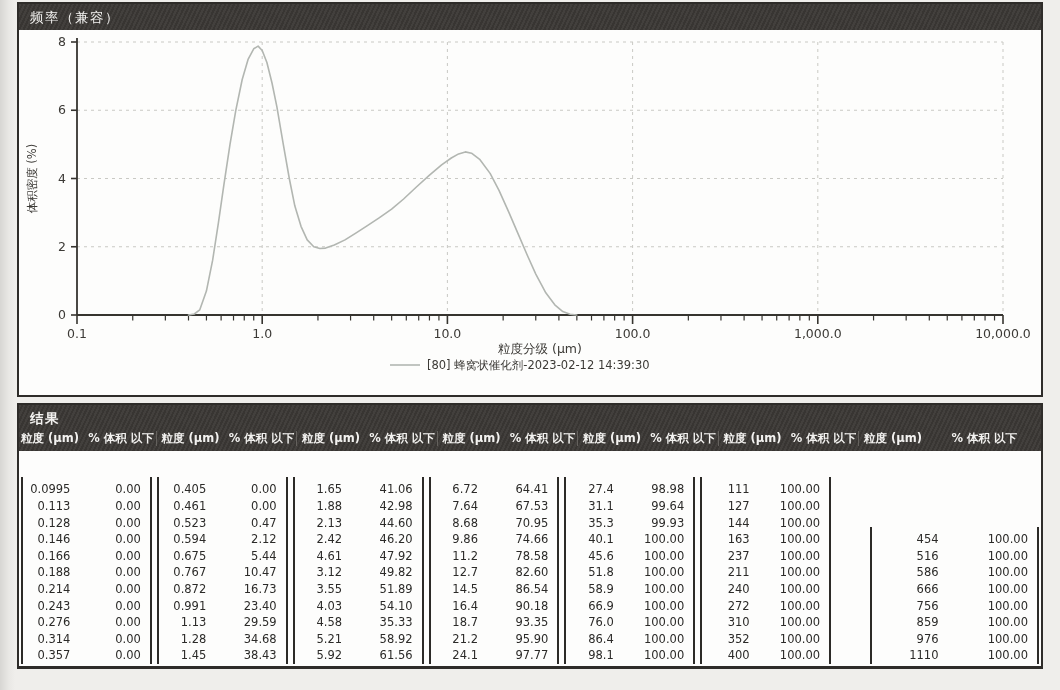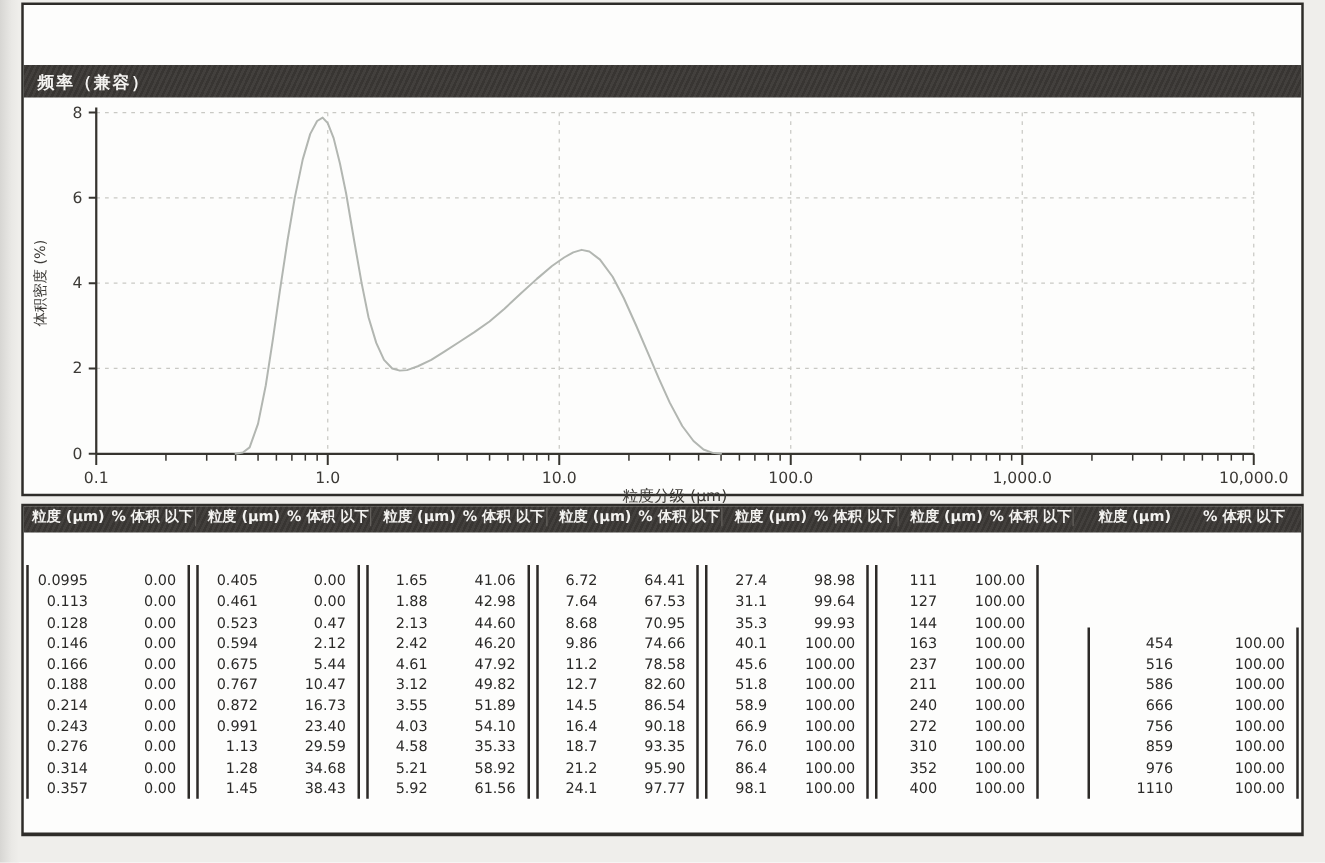--- a/index.html
+++ b/index.html
@@ -14,37 +14,36 @@
     background:linear-gradient(90deg,#d7d6d3 0%,#e9e8e5 60%,#efeeeb 100%);
     z-index:0;
   }
   .panel{
     position:absolute;left:17px;width:1026px;background:#fdfdfc;
     border:2px solid #2e2c29;box-sizing:border-box;z-index:1;
   }
   #chart-panel{top:2px;height:395px;}
   #table-panel{top:403px;height:266px;border-bottom-width:3px;}
   .panel-header{
-    background:#3b3835;color:#f3f2f0;font-weight:bold;font-size:13.5px;
+    background:#3b3835;color:#f3f2f0;font-weight:normal;font-size:13.5px;
     letter-spacing:1.5px;padding:5px 11px 4px;height:26px;box-sizing:border-box;
     background-image:repeating-linear-gradient(115deg,rgba(255,255,255,0.04) 0 2px,rgba(0,0,0,0.05) 2px 4px);
-    margin-top:48px;
   }
   .chart-body{position:relative;height:363px;}
   .chart-body svg{position:absolute;left:0;top:0;}
 
   .results-header{
     background:#3b3835;color:#f3f2f0;padding:0;
     background-image:repeating-linear-gradient(115deg,rgba(255,255,255,0.04) 0 2px,rgba(0,0,0,0.05) 2px 4px);
   }
   .results-title{font-weight:bold;font-size:13.5px;letter-spacing:1.5px;padding:5px 11px 2px;}
   .col-headers{display:flex;gap:5px;padding:1px 2px 5px;}
   .hgroup{flex:1;display:grid;grid-template-columns:1fr 1fr;font-size:11.5px;font-weight:bold;border-right:1px solid #64615d;}
   .hgroup:last-child{flex:1.3;border-right:none;}
-  .hgroup span{text-align:center;white-space:nowrap;}
+  .hgroup span{white-space:nowrap;}
   .results-body{display:flex;gap:5px;padding:0 2px;height:calc(100% - 48px);align-items:flex-end;}
   .tgroup{flex:1;border-left:2px solid #2c2a27;border-right:2px solid #2c2a27;padding-top:4px;}
   .tgroup:last-child{flex:1.3;margin-left:34px;}
   .trow{display:grid;grid-template-columns:1fr 1fr;font-size:11.5px;line-height:16.6px;color:#2b2a28;}
   .trow .c1{text-align:right;padding-right:16px;}
   .trow .c2{text-align:right;padding-right:9px;}
 </style>
 </head>
 <body>
 
@@ -129,20 +128,21 @@
         <text x="17" y="148.5" text-anchor="middle" font-size="11.5px" fill="#3c3a36" transform="rotate(-90 17 148.5)">体积密度 (%)</text>
         <path d="M169.5 285.0 L175.3 284.0 L180.7 279.9 L187.4 261.1 L193.6 230.4 L199.4 192.9 L204.8 155.3 L211.0 114.4 L216.8 80.3 L223.2 49.5 L229.2 29.1 L234.7 18.8 L239.1 16.1 L243.2 20.5 L247.9 32.5 L253.0 53.0 L257.9 76.8 L264.3 114.4 L270.3 148.5 L275.8 175.8 L282.0 196.3 L288.2 209.9 L294.8 216.8 L300.9 218.5 L306.6 218.1 L315.3 215.0 L326.0 209.9 L336.8 203.1 L348.4 195.6 L360.5 187.7 L372.6 179.2 L384.6 169.0 L397.4 157.0 L410.5 145.1 L422.6 134.8 L432.3 128.0 L439.6 123.9 L446.3 121.9 L452.5 123.2 L461.0 129.7 L471.1 143.4 L480.0 160.4 L490.0 182.6 L498.8 203.1 L508.3 225.3 L516.8 244.1 L526.8 262.8 L535.8 274.8 L543.8 281.6 L551.1 284.3 L557.8 285.0" fill="none" stroke="#b2b6b1" stroke-width="1.6" stroke-linejoin="round" stroke-linecap="round"></path>
         <line x1="371" y1="335" x2="401" y2="335" stroke="#b2b6b1" stroke-width="1.6"></line>
         <text x="408" y="339" font-size="11.5px" fill="#3c3a36">[80] 蜂窝状催化剂-2023-02-12 14:39:30</text>
       </svg>
     </div>
 </div>
 
 <div class="panel" id="table-panel">
   <div class="results-header">
+    <div class="results-title">结果</div>
     <div class="col-headers">
         <div class="hgroup">
           <span>粒度 (μm)</span>
           <span>% 体积 以下</span>
         </div>
         <div class="hgroup">
           <span>粒度 (μm)</span>
           <span>% 体积 以下</span>
         </div>
         <div class="hgroup">

